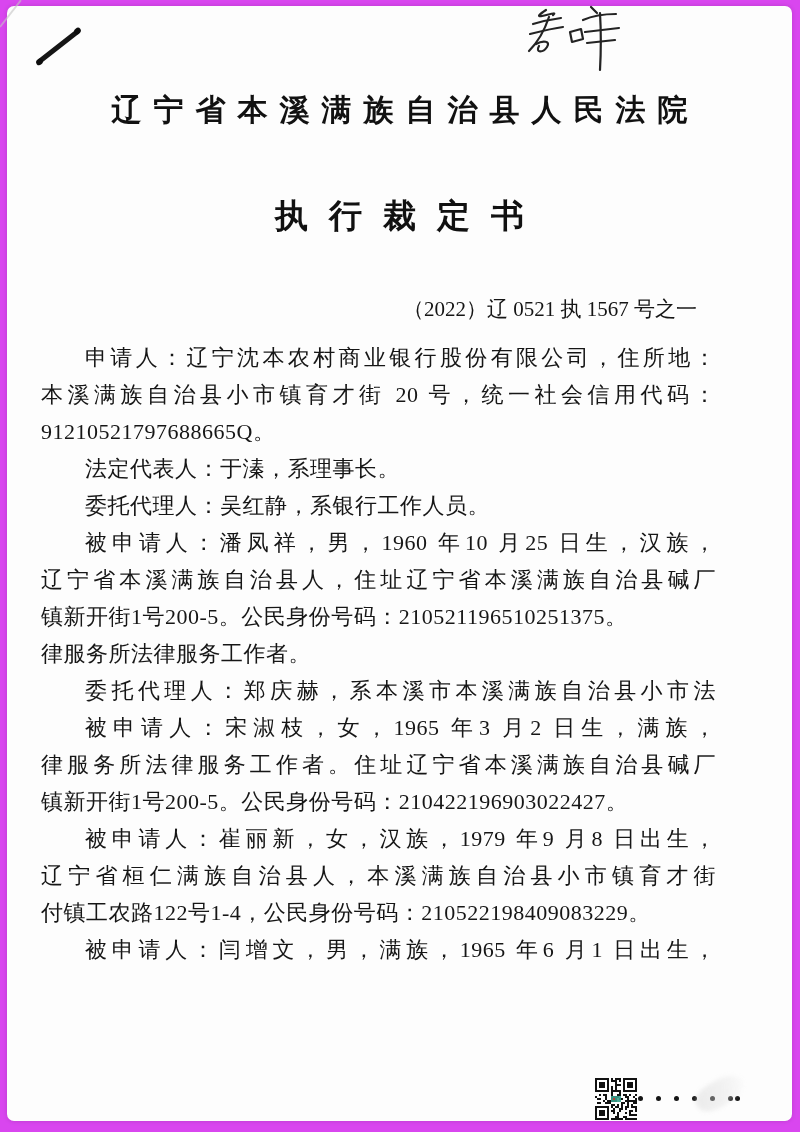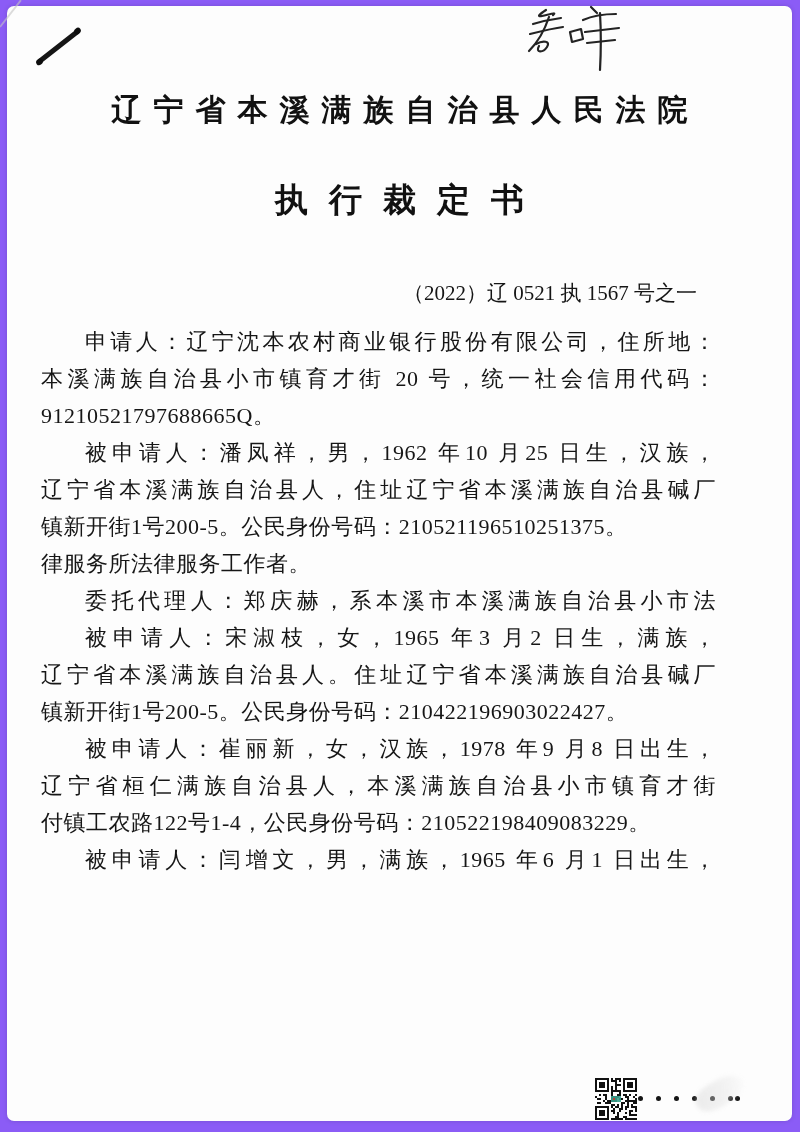--- a/index.html
+++ b/index.html
@@ -1,23 +1,23 @@
 <!DOCTYPE html>
 <html><head>
 <meta charset="utf-8">
 <style>
   html,body{margin:0;padding:0;}
   body{background:#e9e9e9;font-family:"Liberation Serif","DejaVu Serif",serif;}
-  .scan{position:relative;width:800px;height:1132px;background:#8b5cf6;overflow:hidden;}
+  .scan{position:relative;width:800px;height:1132px;background:#d946ef;overflow:hidden;}
   .page{position:absolute;top:6px;left:7px;right:8px;bottom:11px;background:#fdfdfd;
         border-radius:7px;box-shadow:0 0 5px rgba(0,0,0,.14);color:#1c1c1c;}
   
   .court-name{margin-top:84px;text-align:center;font-size:30px;font-weight:700;
               letter-spacing:12px;line-height:40px;text-indent:12px;color:#111;}
-  .doc-title{margin-top:48px;text-align:center;font-size:33px;font-weight:700;
+  .doc-title{margin-top:64px;text-align:center;font-size:33px;font-weight:700;
              letter-spacing:21px;line-height:44px;text-indent:21px;color:#111;}
   .case-number{margin-top:56px;text-align:right;padding-right:95px;font-size:21px;
                line-height:30px;color:#151515;padding-left:11px;}
   
   .doc-body{margin-top:15px;padding-left:34px;padding-right:76px;font-size:22px;color:#161616;}
   .doc-body .line{line-height:37px;height:37px;white-space:nowrap;letter-spacing:.5px;}
   .doc-body .line.fill{white-space:normal;text-align:justify;text-align-last:justify;}
   .doc-body .line.indent{text-indent:2em;}
   
   .pen-slash{position:absolute;left:38px;top:60px;width:52px;height:5px;background:#161616;
@@ -47,29 +47,31 @@
     <div class="court-name">辽宁省本溪满族自治县人民法院</div>
 
     <div class="doc-title">执行裁定书</div>
 
     <div class="case-number">（2022）辽 0521 执 1567 号之一</div>
 
     <div class="doc-body">
         <div class="line indent fill">申请人：辽宁沈本农村商业银行股份有限公司，住所地：</div>
         <div class="line fill">本溪满族自治县小市镇育才街 20 号，统一社会信用代码：</div>
         <div class="line">91210521797688665Q。</div>
-        <div class="line indent fill">被申请人：潘凤祥，男，1962 年10 月25 日生，汉族，</div>
+        <div class="line indent">法定代表人：于溱，系理事长。</div>
+        <div class="line indent">委托代理人：吴红静，系银行工作人员。</div>
+        <div class="line indent fill">被申请人：潘凤祥，男，1960 年10 月25 日生，汉族，</div>
         <div class="line fill">辽宁省本溪满族自治县人，住址辽宁省本溪满族自治县碱厂</div>
         <div class="line">镇新开街1号200-5。公民身份号码：210521196510251375。</div>
         <div class="line">律服务所法律服务工作者。</div>
         <div class="line indent fill">委托代理人：郑庆赫，系本溪市本溪满族自治县小市法</div>
         <div class="line indent fill">被申请人：宋淑枝，女，1965 年3 月2 日生，满族，</div>
-        <div class="line fill">辽宁省本溪满族自治县人。住址辽宁省本溪满族自治县碱厂</div>
+        <div class="line fill">律服务所法律服务工作者。住址辽宁省本溪满族自治县碱厂</div>
         <div class="line">镇新开街1号200-5。公民身份号码：210422196903022427。</div>
-        <div class="line indent fill">被申请人：崔丽新，女，汉族，1978 年9 月8 日出生，</div>
+        <div class="line indent fill">被申请人：崔丽新，女，汉族，1979 年9 月8 日出生，</div>
         <div class="line fill">辽宁省桓仁满族自治县人，本溪满族自治县小市镇育才街</div>
         <div class="line">付镇工农路122号1-4，公民身份号码：210522198409083229。</div>
         <div class="line indent fill">被申请人：闫增文，男，满族，1965 年6 月1 日出生，</div>
       </div>
   </div>
 
   <div class="corner-line"></div>
   <div class="pen-slash"></div>
 
   <svg class="signature" viewBox="0 0 100 72" fill="none" stroke="#232323" stroke-width="2.2" stroke-linecap="round" stroke-linejoin="round">

